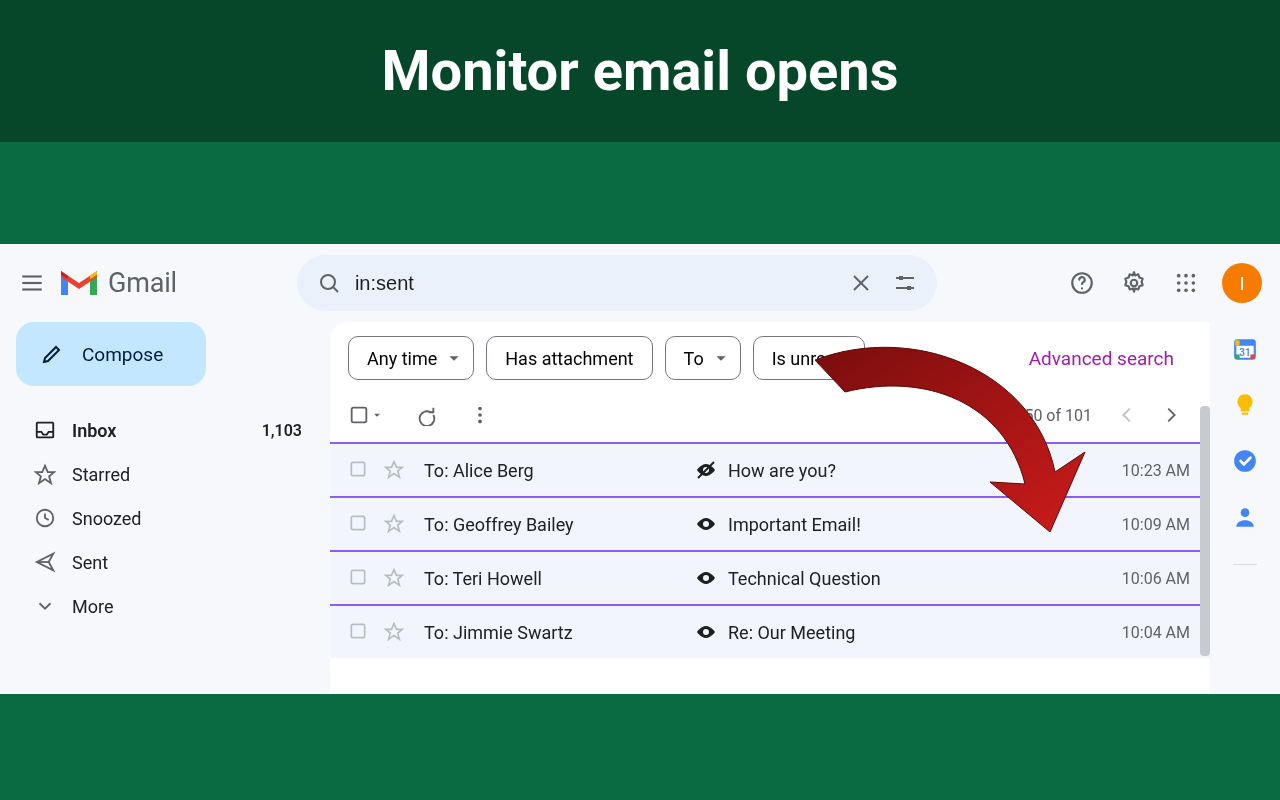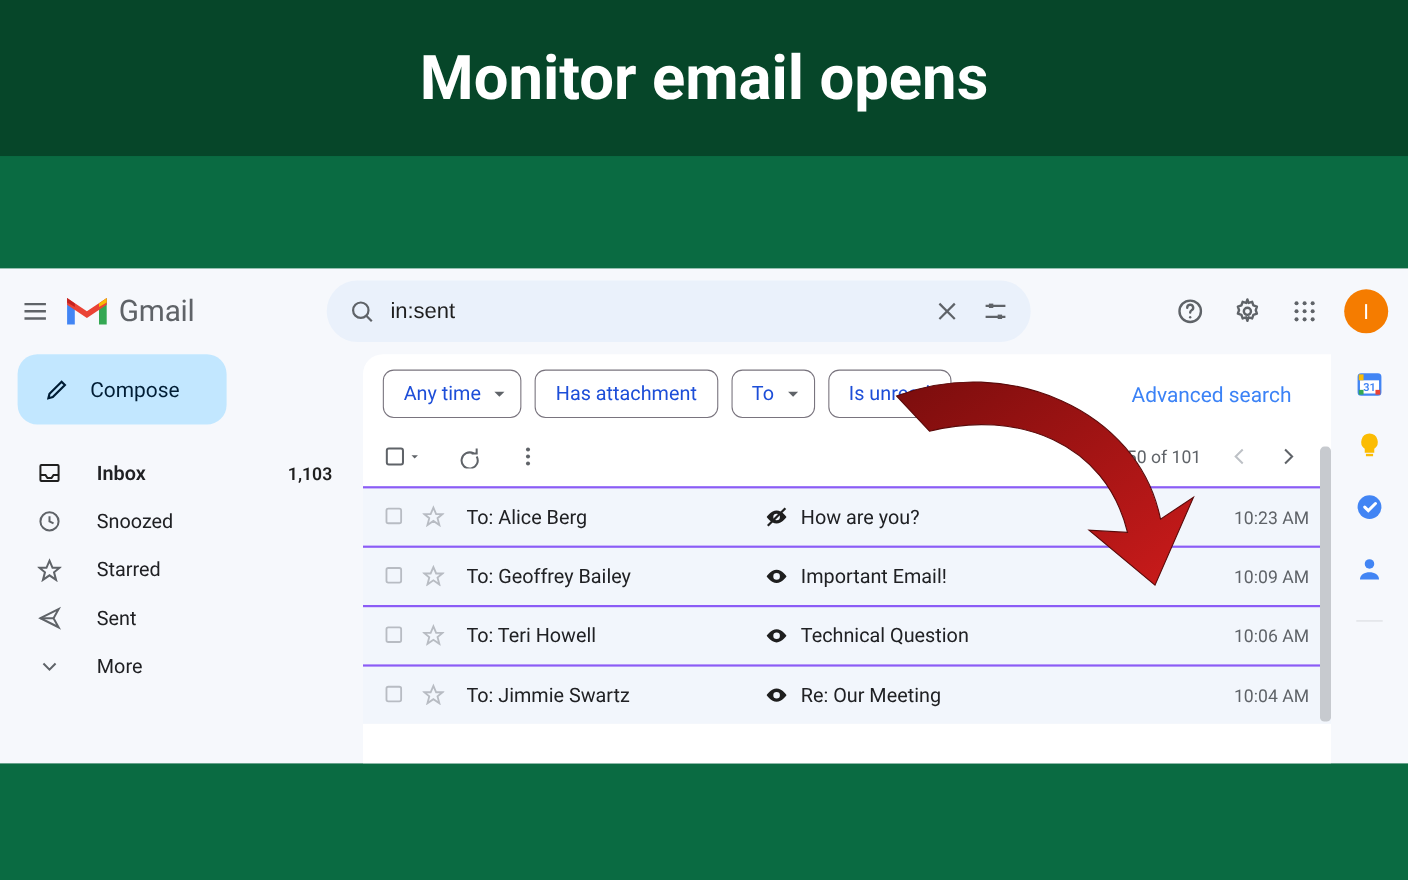--- a/index.html
+++ b/index.html
@@ -129,21 +129,21 @@
     display: flex;
     align-items: center;
     height: 44px;
     padding: 0 18px 0 24px;
     border-radius: 0 22px 22px 0;
     color: #202124;
     font-size: 18px;
     cursor: pointer;
   }
   .nav-item .nav-ico { width: 24px; display:flex; color:#5f6368;}
-  .nav-item .nav-label { margin-left: 30px; flex:1; }
+  .nav-item .nav-label { margin-left: 14px; flex:1; }
   .nav-item .nav-count { font-size: 16px; color:#1f1f1f; }
   .nav-item.bold { font-weight: 600; }
   .nav-item.bold .nav-ico { color:#1f1f1f; }
 
   .content {
     flex: 1;
     background: #fff;
     border-radius: 18px 0 0 0;
     margin-top: 0;
     position: relative;
@@ -156,29 +156,29 @@
     padding: 14px 18px 8px 18px;
   }
   .chip {
     border: 1px solid #79747e;
     border-radius: 10px;
     height: 44px;
     display: flex;
     align-items: center;
     padding: 0 8px 0 18px;
     font-size: 18px;
-    color: #1d4ed8;
+    color: #000000;
     cursor:pointer;
     background:#fff;
   }
   .chip svg { margin-left: 6px; }
   .chip.nodrop { padding-right: 18px; }
   .adv-search {
     margin-left: auto;
-    color: #3b82f6;
+    color: #a21caf;
     font-size: 19px;
     padding-right: 18px;
     cursor:pointer;
   }
   .toolbar-row {
     display:flex;
     align-items:center;
     height: 54px;
     padding: 0 20px 0 18px;
     color:#5f6368;
@@ -355,33 +355,33 @@
                 <rect x="3" y="4" width="18" height="16" rx="1"></rect>
                 <path d="M3 14h5l2 3h4l2-3h5"></path>
               </svg>
             </span>
           <span class="nav-label">Inbox</span>
           <span class="nav-count">1,103</span>
         </li>
         <li class="nav-item">
           <span class="nav-ico">
               <svg width="22" height="22" viewBox="0 0 24 24" fill="none" stroke="currentColor" stroke-width="2">
-                <circle cx="12" cy="12" r="9"></circle>
-                <path d="M12 7v5l4 2"></path>
-              </svg>
-            </span>
-          <span class="nav-label">Snoozed</span>
+                <polygon points="12,3 15,10 22,10 16.5,14.5 18.5,22 12,17.5 5.5,22 7.5,14.5 2,10 9,10"></polygon>
+              </svg>
+            </span>
+          <span class="nav-label">Starred</span>
         </li>
         <li class="nav-item">
           <span class="nav-ico">
               <svg width="22" height="22" viewBox="0 0 24 24" fill="none" stroke="currentColor" stroke-width="2">
-                <polygon points="12,3 15,10 22,10 16.5,14.5 18.5,22 12,17.5 5.5,22 7.5,14.5 2,10 9,10"></polygon>
-              </svg>
-            </span>
-          <span class="nav-label">Starred</span>
+                <circle cx="12" cy="12" r="9"></circle>
+                <path d="M12 7v5l4 2"></path>
+              </svg>
+            </span>
+          <span class="nav-label">Snoozed</span>
         </li>
         <li class="nav-item">
           <span class="nav-ico">
               <svg width="22" height="22" viewBox="0 0 24 24" fill="none" stroke="currentColor" stroke-width="2">
                 <path d="M3 12l18-9-5 9 5 9-18-9z"></path>
                 <line x1="3" y1="12" x2="16" y2="12"></line>
               </svg>
             </span>
           <span class="nav-label">Sent</span>
         </li>

